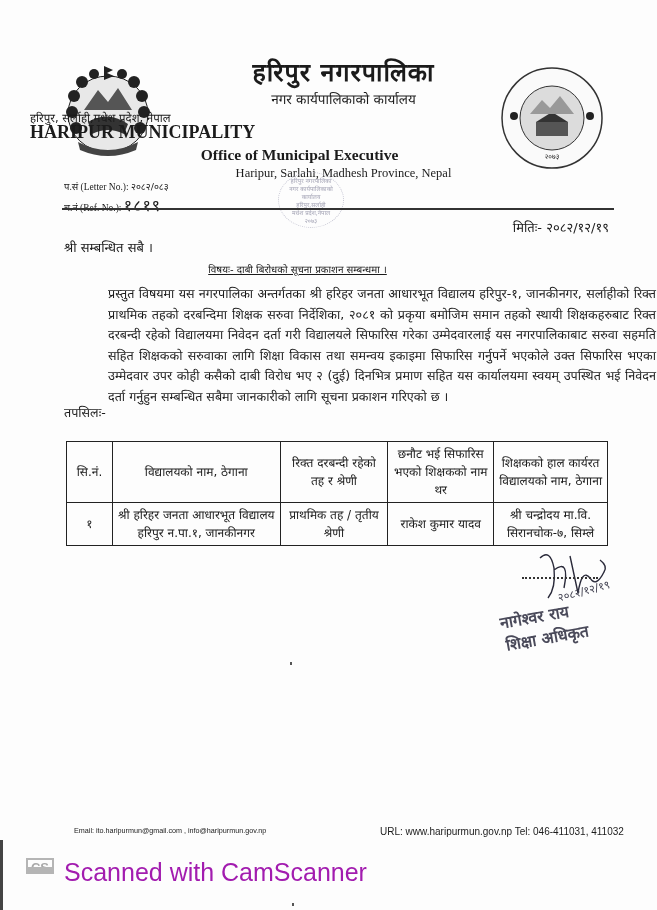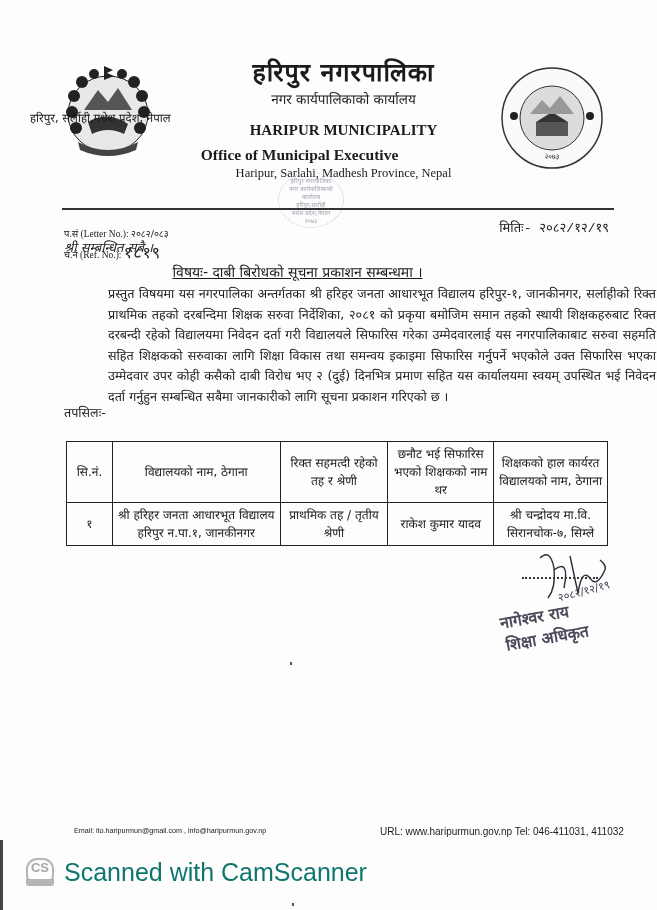--- a/index.html
+++ b/index.html
@@ -11,59 +11,59 @@
   .abs { position:absolute; }
   .emblem-left {
     left:58px; top:62px; width:100px; height:98px;
   }
   .emblem-right {
     left:500px; top:66px; width:104px; height:104px;
   }
   .hdr-title-np { left:0; width:657px; top:54px; text-align:center; font-size:25px; font-weight:bold; letter-spacing:1px; padding-left:30px; box-sizing:border-box;}
   .hdr-sub1 { left:0; width:657px; top:90px; text-align:center; font-size:13.5px; padding-left:30px; box-sizing:border-box;}
   .hdr-sub2 { left:0; width:657px; top:110px; text-align:left; font-size:11.5px; padding-left:30px; box-sizing:border-box;}
-  .hdr-title-en { left:0; width:657px; top:122px; text-align:center; font-family:"Liberation Serif", serif; font-size:15px; font-weight:bold; padding-left:30px; box-sizing:border-box;}
+  .hdr-title-en { left:0; width:657px; top:122px; text-align:left; font-family:"Liberation Serif", serif; font-size:18px; font-weight:bold; padding-left:30px; box-sizing:border-box;}
   .hdr-sub3 { left:0; width:569px; top:146px; text-align:center; font-family:"Liberation Serif", serif; font-size:15.5px; font-weight:bold; padding-left:30px; box-sizing:border-box;}
   .hdr-sub4 { left:0; width:657px; top:166px; text-align:center; font-family:"Liberation Serif", serif; font-size:12.5px; padding-left:30px; box-sizing:border-box;}
   .stamp {
     left:278px; top:172px; width:66px; height:56px; border-radius:50%;
     border:1px dotted #b8b8c8; color:#8a8aa0; font-size:6px; text-align:center; line-height:8px; padding-top:4px; box-sizing:border-box; opacity:.8;
   }
-  .meta { left:64px; font-size:9.5px; font-family:"Liberation Serif", serif;margin-top:47px; }
+  .meta { left:64px; font-size:9.5px; font-family:"Liberation Serif", serif; }
   .meta .val { font-family:"DejaVu Sans", sans-serif; font-size:9.5px; }
   .meta .hand { font-family:"DejaVu Sans", sans-serif; font-size:16px; letter-spacing:1px; }
   .rule { left:62px; width:552px; top:208px; height:0; border-top:2px solid #333; }
-  .date { right:48px; top:218px; font-size:13px;font-family:Liberation Mono, monospace; }
-  .salute { left:64px; top:238px; font-size:13px;font-style:italic; }
-  .subject { left:0; width:595px; top:262px; text-align:center; font-size:14px; }
+  .date { right:48px; top:218px; font-size:13px; }
+  .salute { left:64px; top:238px; font-size:13px; }
+  .subject { left:0; width:595px; top:262px; text-align:center; font-size:10px; }
   .subject span { text-decoration:underline; }
   .body-text {
     left:64px; width:548px; top:284px; font-size:12.6px; line-height:20.5px; text-align:justify;margin-left:44px;
   }
   .tapsil { left:64px; top:404px; font-size:12.6px;text-align:center; }
   table.t {
     position:absolute; left:66px; top:441px; width:542px; border-collapse:collapse;
     font-size:12px; text-align:center;
   }
   table.t td, table.t th { border:1px solid #222; padding:2px 4px; font-weight:normal; vertical-align:middle; line-height:18px; }
   table.t th { height:56px; }
   table.t td { height:38px; }
   .sig-area { left:520px; top:548px; width:110px; height:60px; }
   .sig-dots { left:522px; top:577px; width:76px; border-top:2px dotted #333; }
   .sig-date { left:556px; top:590px; font-size:11px; transform:rotate(-15deg); transform-origin:left top; color:#3a3a4a; }
   .sig-name { left:498px; top:612px; font-size:16px; font-weight:bold; color:#4a4a5a; transform:rotate(-10deg); transform-origin:left top; }
   .sig-title { left:504px; top:634px; font-size:16px; font-weight:bold; color:#4a4a5a; transform:rotate(-10deg); transform-origin:left top; }
   .footer-email { left:74px; top:826px; font-family:Liberation Sans, sans-serif; font-size:7.2px; }
   .footer-url { left:380px; top:826px; font-family:"Liberation Sans", sans-serif; font-size:10px; }
   .cs-logo {
-    left:26px; top:858px; width:28px; height:28px; border:2px solid #b5b5b5; border-radius:11px; box-sizing:border-box;
+    left:26px; top:858px; width:28px; height:16px; border:2px solid #b5b5b5; border-radius:0; box-sizing:border-box;
     color:#a8a8a8; font-family:"Liberation Sans", sans-serif; font-weight:bold; font-size:13px; text-align:center; line-height:16px;
   }
   .cs-logo::after { content:""; position:absolute; left:-2px; right:-2px; bottom:-2px; height:7px; background:#b5b5b5; border-radius:0 0 3px 3px; }
-  .cs-text { left:64px; top:858px; font-family:"Liberation Sans", sans-serif; font-size:25px; color:#0f766e; }
+  .cs-text { left:64px; top:858px; font-family:"Liberation Sans", sans-serif; font-size:25px; color:#a21caf; }
   .edge-left { left:0; top:840px; width:3px; height:70px; background:#444; }
   .speck { width:2px; height:3px; background:#555; }
 </style>
 </head>
 <body>
 
 <div class="abs emblem-left">
   <svg width="100" height="98" viewBox="0 0 100 98">
     <ellipse cx="50" cy="52" rx="40" ry="38" fill="#e8e8e8" stroke="#222" stroke-width="1"></ellipse>
     <g fill="#222">
@@ -136,21 +136,21 @@
     <col style="width:46px">
       <col style="width:168px">
       <col style="width:108px">
       <col style="width:106px">
       <col style="width:114px">
   </colgroup>
   <tbody>
       <tr>
     <th>सि.नं.</th>
     <th>विद्यालयको नाम, ठेगाना</th>
-    <th>रिक्त सहमत्दी रहेको तह र श्रेणी</th>
+    <th>रिक्त दरबन्दी रहेको तह र श्रेणी</th>
     <th>छनौट भई सिफारिस भएको शिक्षकको नाम थर</th>
     <th>शिक्षकको हाल कार्यरत विद्यालयको नाम, ठेगाना</th>
   </tr>
   <tr>
     <td>१</td>
     <td>श्री हरिहर जनता आधारभूत विद्यालय हरिपुर न.पा.१, जानकीनगर</td>
     <td>प्राथमिक तह / तृतीय श्रेणी</td>
     <td>राकेश कुमार यादव</td>
     <td>श्री चन्द्रोदय मा.वि. सिरानचोक-७, सिम्ले</td>
   </tr>

